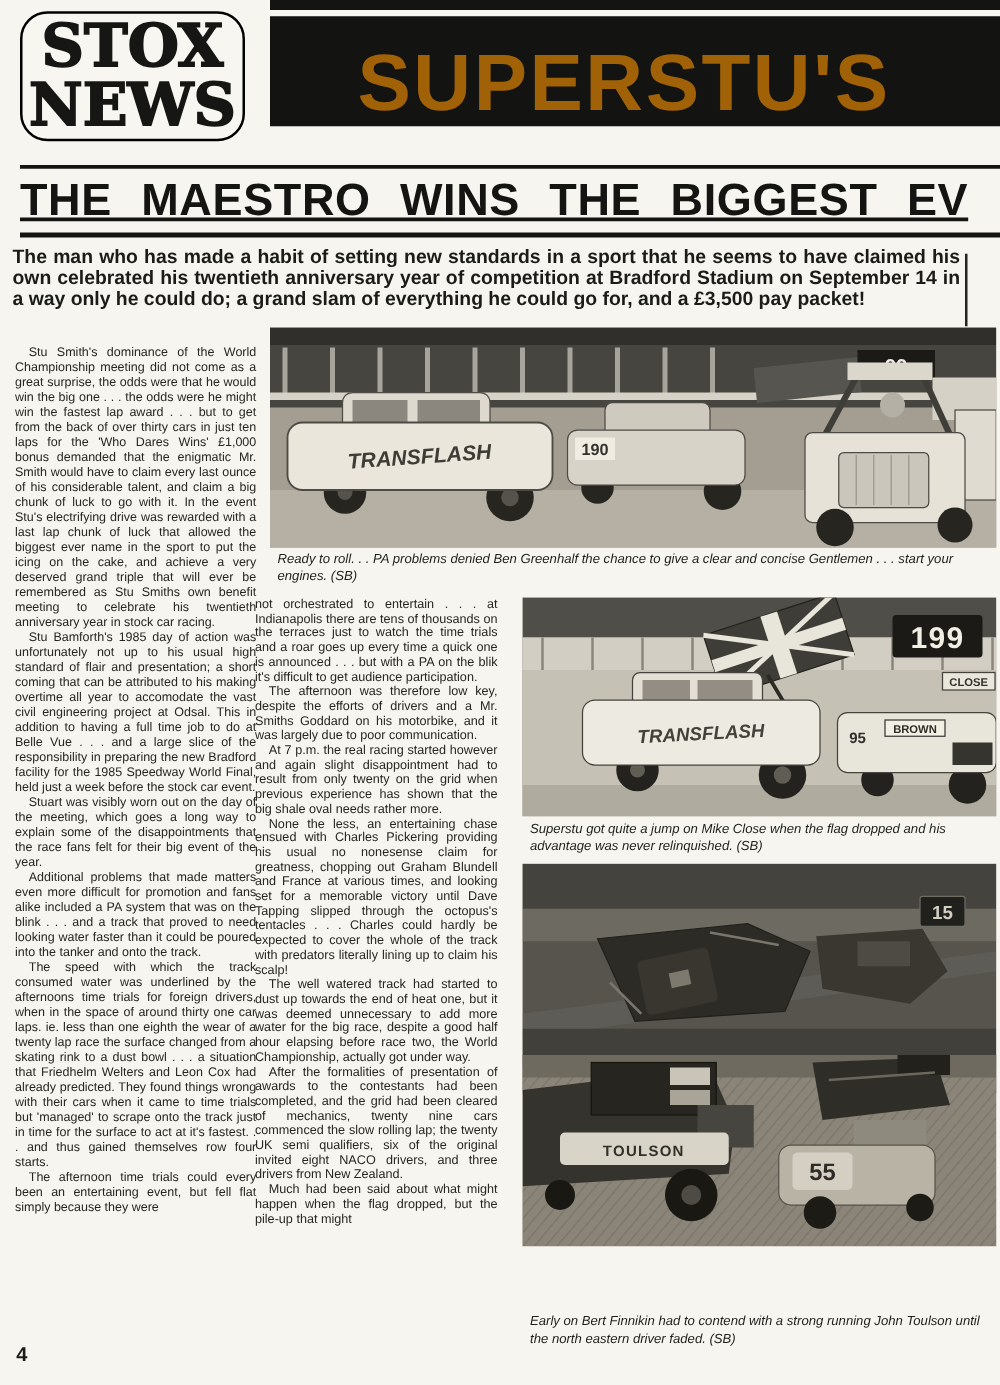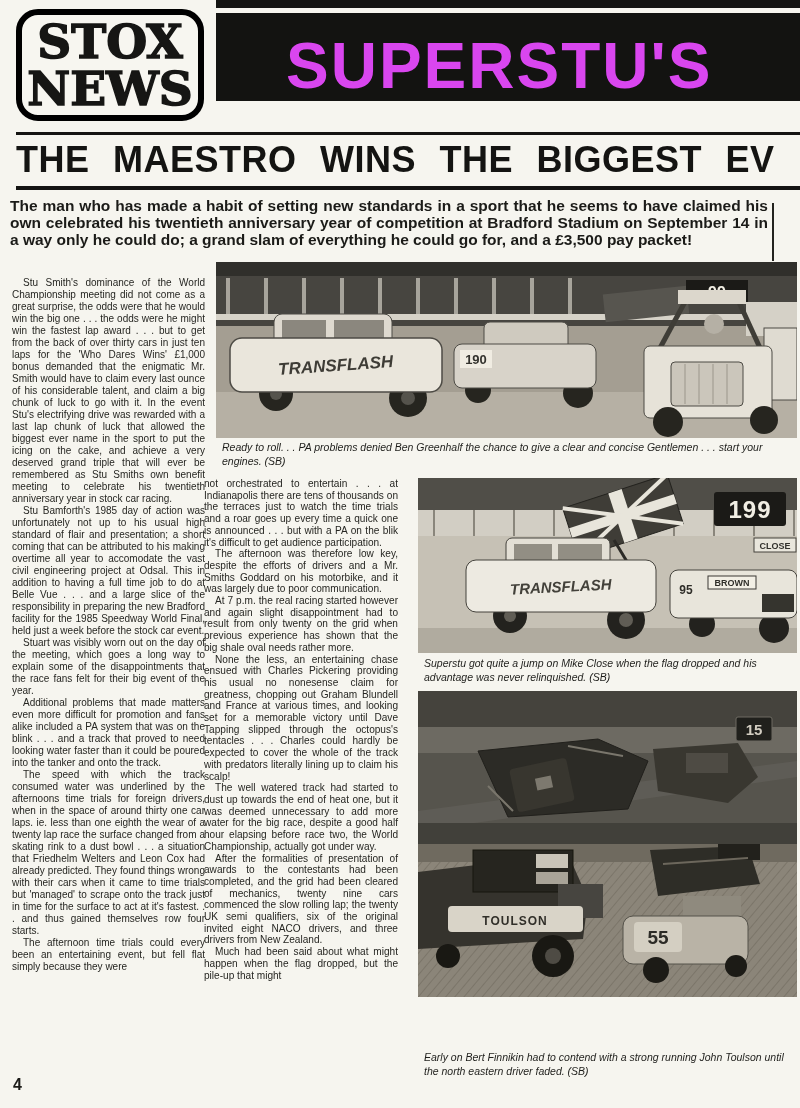--- a/index.html
+++ b/index.html
@@ -5,42 +5,42 @@
   html,body{margin:0;padding:0;background:#d8d6d0;}
   .page{
     position:relative;width:800px;height:1108px;margin:0 auto;
     background:#f6f5ef;overflow:hidden;
     font-family:"Liberation Sans",sans-serif;color:#2a2a27;
   }
   
   .top-bar{position:absolute;left:216px;top:0;width:584px;height:8px;background:#141412;}
   .logo-box{
     position:absolute;left:16px;top:9px;width:176px;height:100px;
-    border:6px solid #000000;border-radius:22px;background:#f7f6f0;
+    border:2px solid #000000;border-radius:22px;background:#f7f6f0;
     display:flex;flex-direction:column;align-items:center;justify-content:center;
   }
   .logo-line{
     font-family:"DejaVu Serif",serif;font-weight:bold;font-size:47px;line-height:47px;
     color:#161614;-webkit-text-stroke:1.5px #161614;letter-spacing:0px;
   }
   .banner{
     position:absolute;left:216px;top:13px;width:584px;height:88px;background:#131311;
-    color:#d946ef;overflow:hidden;
+    color:#a16207;overflow:hidden;
   }
   .banner span{
     display:block;padding-left:70px;font-weight:bold;font-size:64px;line-height:106px;
     letter-spacing:2px;white-space:nowrap;
   }
   .rule{position:absolute;left:16px;width:784px;background:#141412;}
   .rule-top{top:132px;height:3px;}
   .rule-bottom{top:186px;height:4px;}
   .headline{
     position:absolute;left:16px;top:139px;width:784px;height:45px;margin:0;
     font-size:36px;font-weight:bold;color:#141412;letter-spacing:.5px;word-spacing:13px;
-    white-space:nowrap;overflow:hidden;
+    white-space:nowrap;overflow:hidden;text-decoration:underline;
   }
   .standfirst{
     position:absolute;left:10px;top:197px;width:758px;margin:0;
     font-size:15.5px;font-weight:bold;line-height:17px;text-align:justify;color:#1b1b18;
   }
   .margin-rule{position:absolute;left:772px;top:203px;width:2px;height:58px;background:#23231f;}
   
   .col{position:absolute;text-align:justify;color:#262622;}
   .col p{margin:0;text-indent:11px;}
   .col p.noindent{text-indent:0;}

